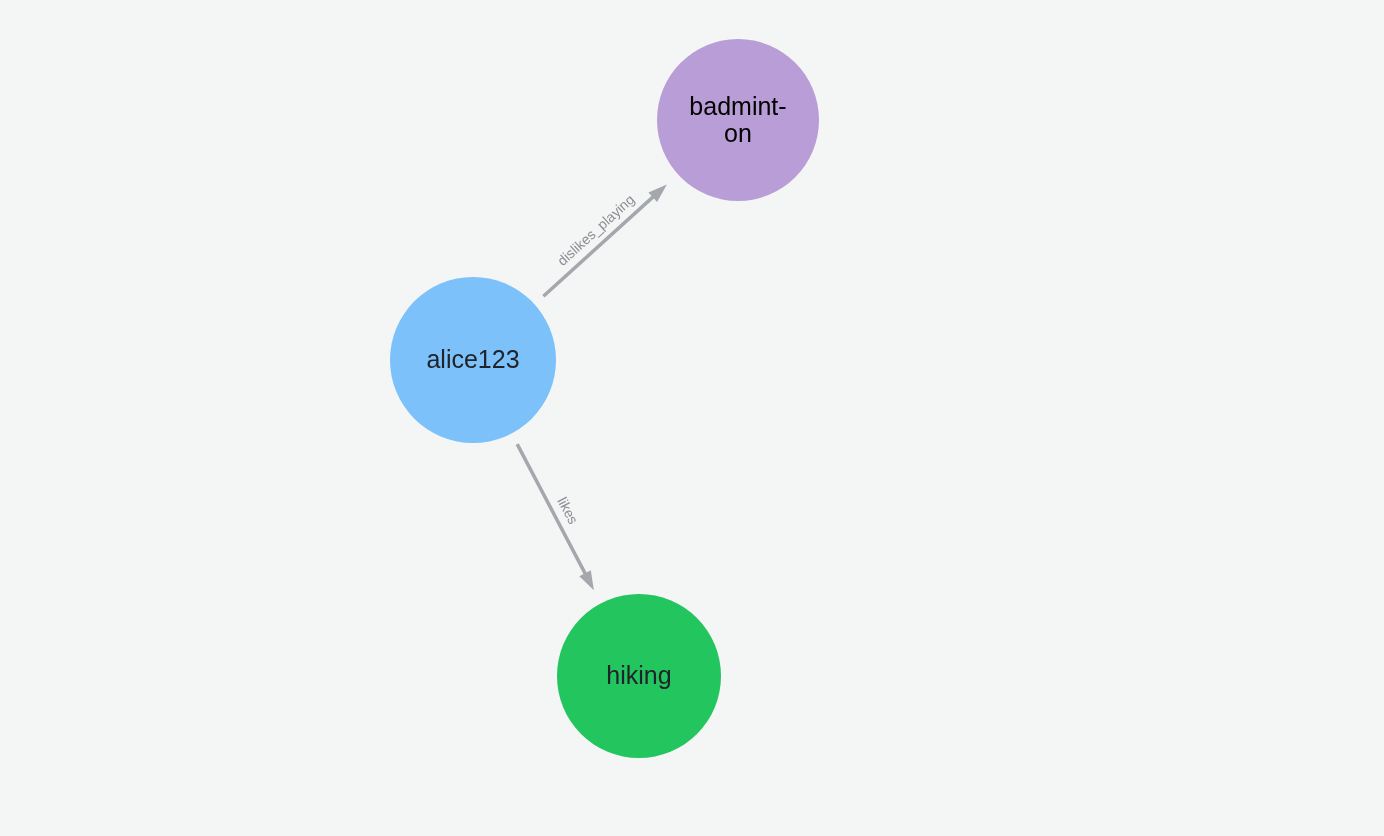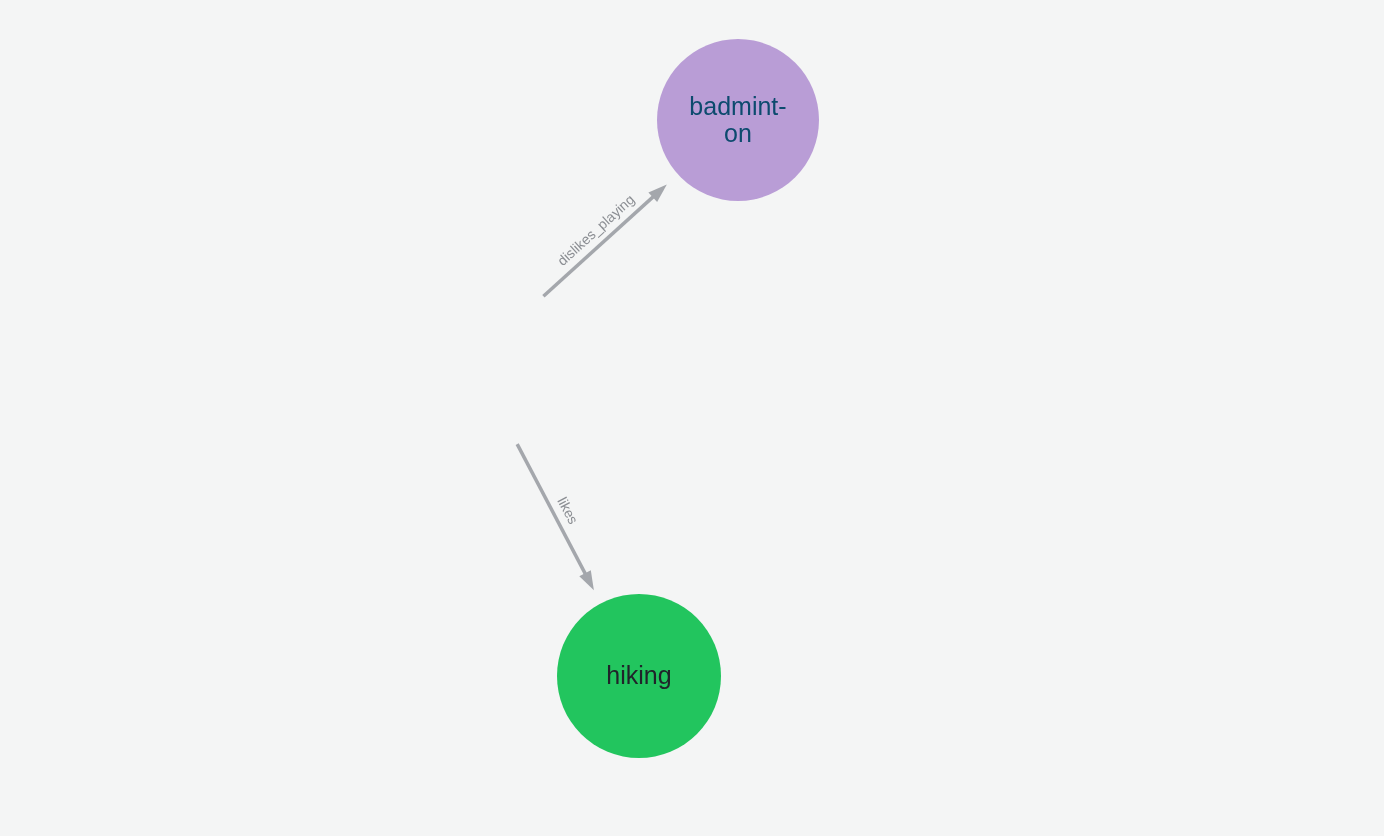--- a/index.html
+++ b/index.html
@@ -57,21 +57,24 @@
         <polygon points="666.8443801415939,184.44282553214134 657.1248133566897,202.01496317995722 648.3981807325457,192.37930632413142" fill="#a4a7ac"></polygon>
         <text x="599.0878829195992" y="233.66480035458767" transform="rotate(-42.16588898369349 599.0878829195992 233.66480035458767)" text-anchor="middle" fill="#8b8e93" class="edge-label">dislikes_playing</text>
       </g>
       <g>
         <line x1="517.1800829419091" y1="444.1018446364052" x2="587.8441144883158" y2="578.618916736794" stroke="#a4a7ac" stroke-width="3.5" class="edge-line"></line>
         <polygon points="593.8898100487876,590.1275902133547 579.2994567221255,576.3300690663095 590.8081301986862,570.2843735058377" fill="#a4a7ac"></polygon>
         <text x="563.5024896714289" y="512.9292358830148" transform="rotate(62.28631516705649 563.5024896714289 512.9292358830148)" text-anchor="middle" fill="#8b8e93" class="edge-label">likes</text>
       </g>
     </svg>
   <div id="node-layer">
+      <div class="node" style="left: 390px; top: 277px; width: 166px; height: 166px; background: rgb(124, 193, 250);">
+        <div class="node-label" style="color: rgb(32, 36, 42);">alice123</div>
+      </div>
       <div class="node" style="left: 657px; top: 39px; width: 162px; height: 162px; background: rgb(185, 157, 214);">
-        <div class="node-label" style="color: #0c4a6e;">badmint-
+        <div class="node-label" style="color: #000000;">badmint-
 on</div>
       </div>
       <div class="node" style="left: 557px; top: 594px; width: 164px; height: 164px; background: #22c55e;">
         <div class="node-label" style="color: rgb(32, 36, 42);">hiking</div>
       </div>
     </div>
 </div>
 
 </body></html>

